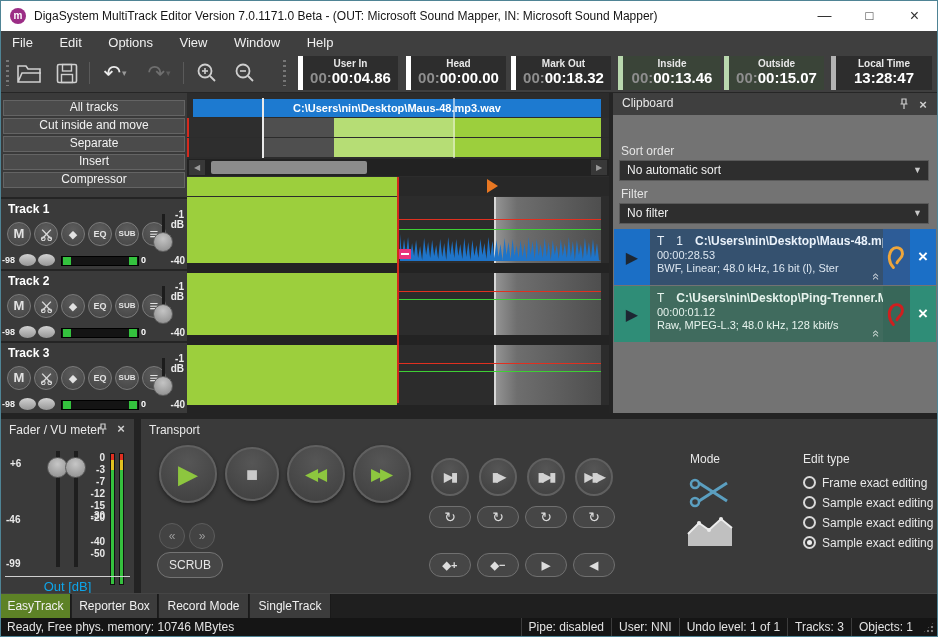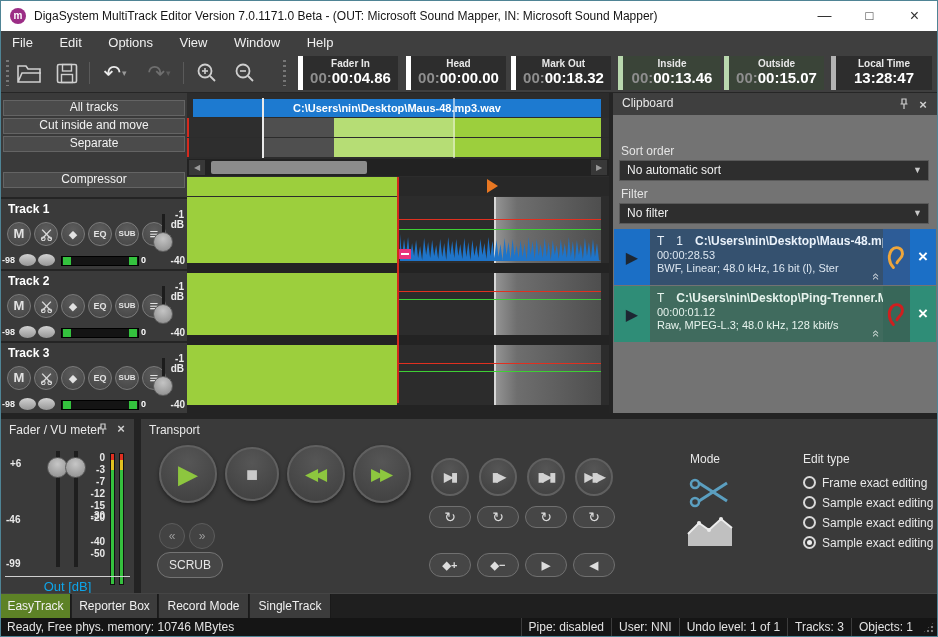--- a/index.html
+++ b/index.html
@@ -202,21 +202,21 @@
           <circle cx="10" cy="10" r="6.5" fill="none" stroke="#cfcfcf" stroke-width="1.8"></circle>
           <line x1="15" y1="15" x2="20" y2="20" stroke="#cfcfcf" stroke-width="1.8"></line>
           <line x1="7" y1="10" x2="13" y2="10" stroke="#cfcfcf" stroke-width="1.6"></line>
         </svg>
     </div>
     <div class="grip" style="left:282px"></div>
 
     <div class="tbox" style="left:297px;width:100px">
       <div class="strip" style="background:#ffffff"></div>
       <div class="tcol">
-          <div class="tlabel">Fader In</div>
+          <div class="tlabel">User In</div>
       <div class="tval"><span class="tprefix">00:</span><span>00:04.86</span></div>
         </div>
     </div>
     <div class="tbox" style="left:405px;width:100px">
       <div class="strip" style="background:#ffffff"></div>
       <div class="tcol">
           <div class="tlabel">Head</div>
       <div class="tval"><span class="tprefix">00:</span><span>00:00.00</span></div>
         </div>
     </div>
@@ -249,20 +249,21 @@
         </div>
     </div>
   </div>
 
   <div class="main">
 
     <div class="leftcol">
       <div class="lp-btn" style="top:7px">All tracks</div>
       <div class="lp-btn" style="top:25px">Cut inside and move</div>
       <div class="lp-btn" style="top:43px">Separate</div>
+      <div class="lp-btn" style="top:61px">Insert</div>
       <div class="lp-btn" style="top:79px">Compressor</div>
 
       <div class="thead" style="top:104px">
         <div class="tname">Track 1</div>
         <div class="cbtn" style="left:6px;font-size:13px;font-weight:bold">M</div>
         <div class="cbtn" style="left:33px">
             <svg class="sc-mini" width="13" height="13" viewBox="0 0 12 12">
               <line x1="2" y1="1.5" x2="10" y2="10" stroke="#d8d8d8" stroke-width="1.3"></line>
               <line x1="10" y1="1.5" x2="2" y2="10" stroke="#d8d8d8" stroke-width="1.3"></line>
               <circle cx="3" cy="10" r="1.7" fill="none" stroke="#d8d8d8"></circle>

